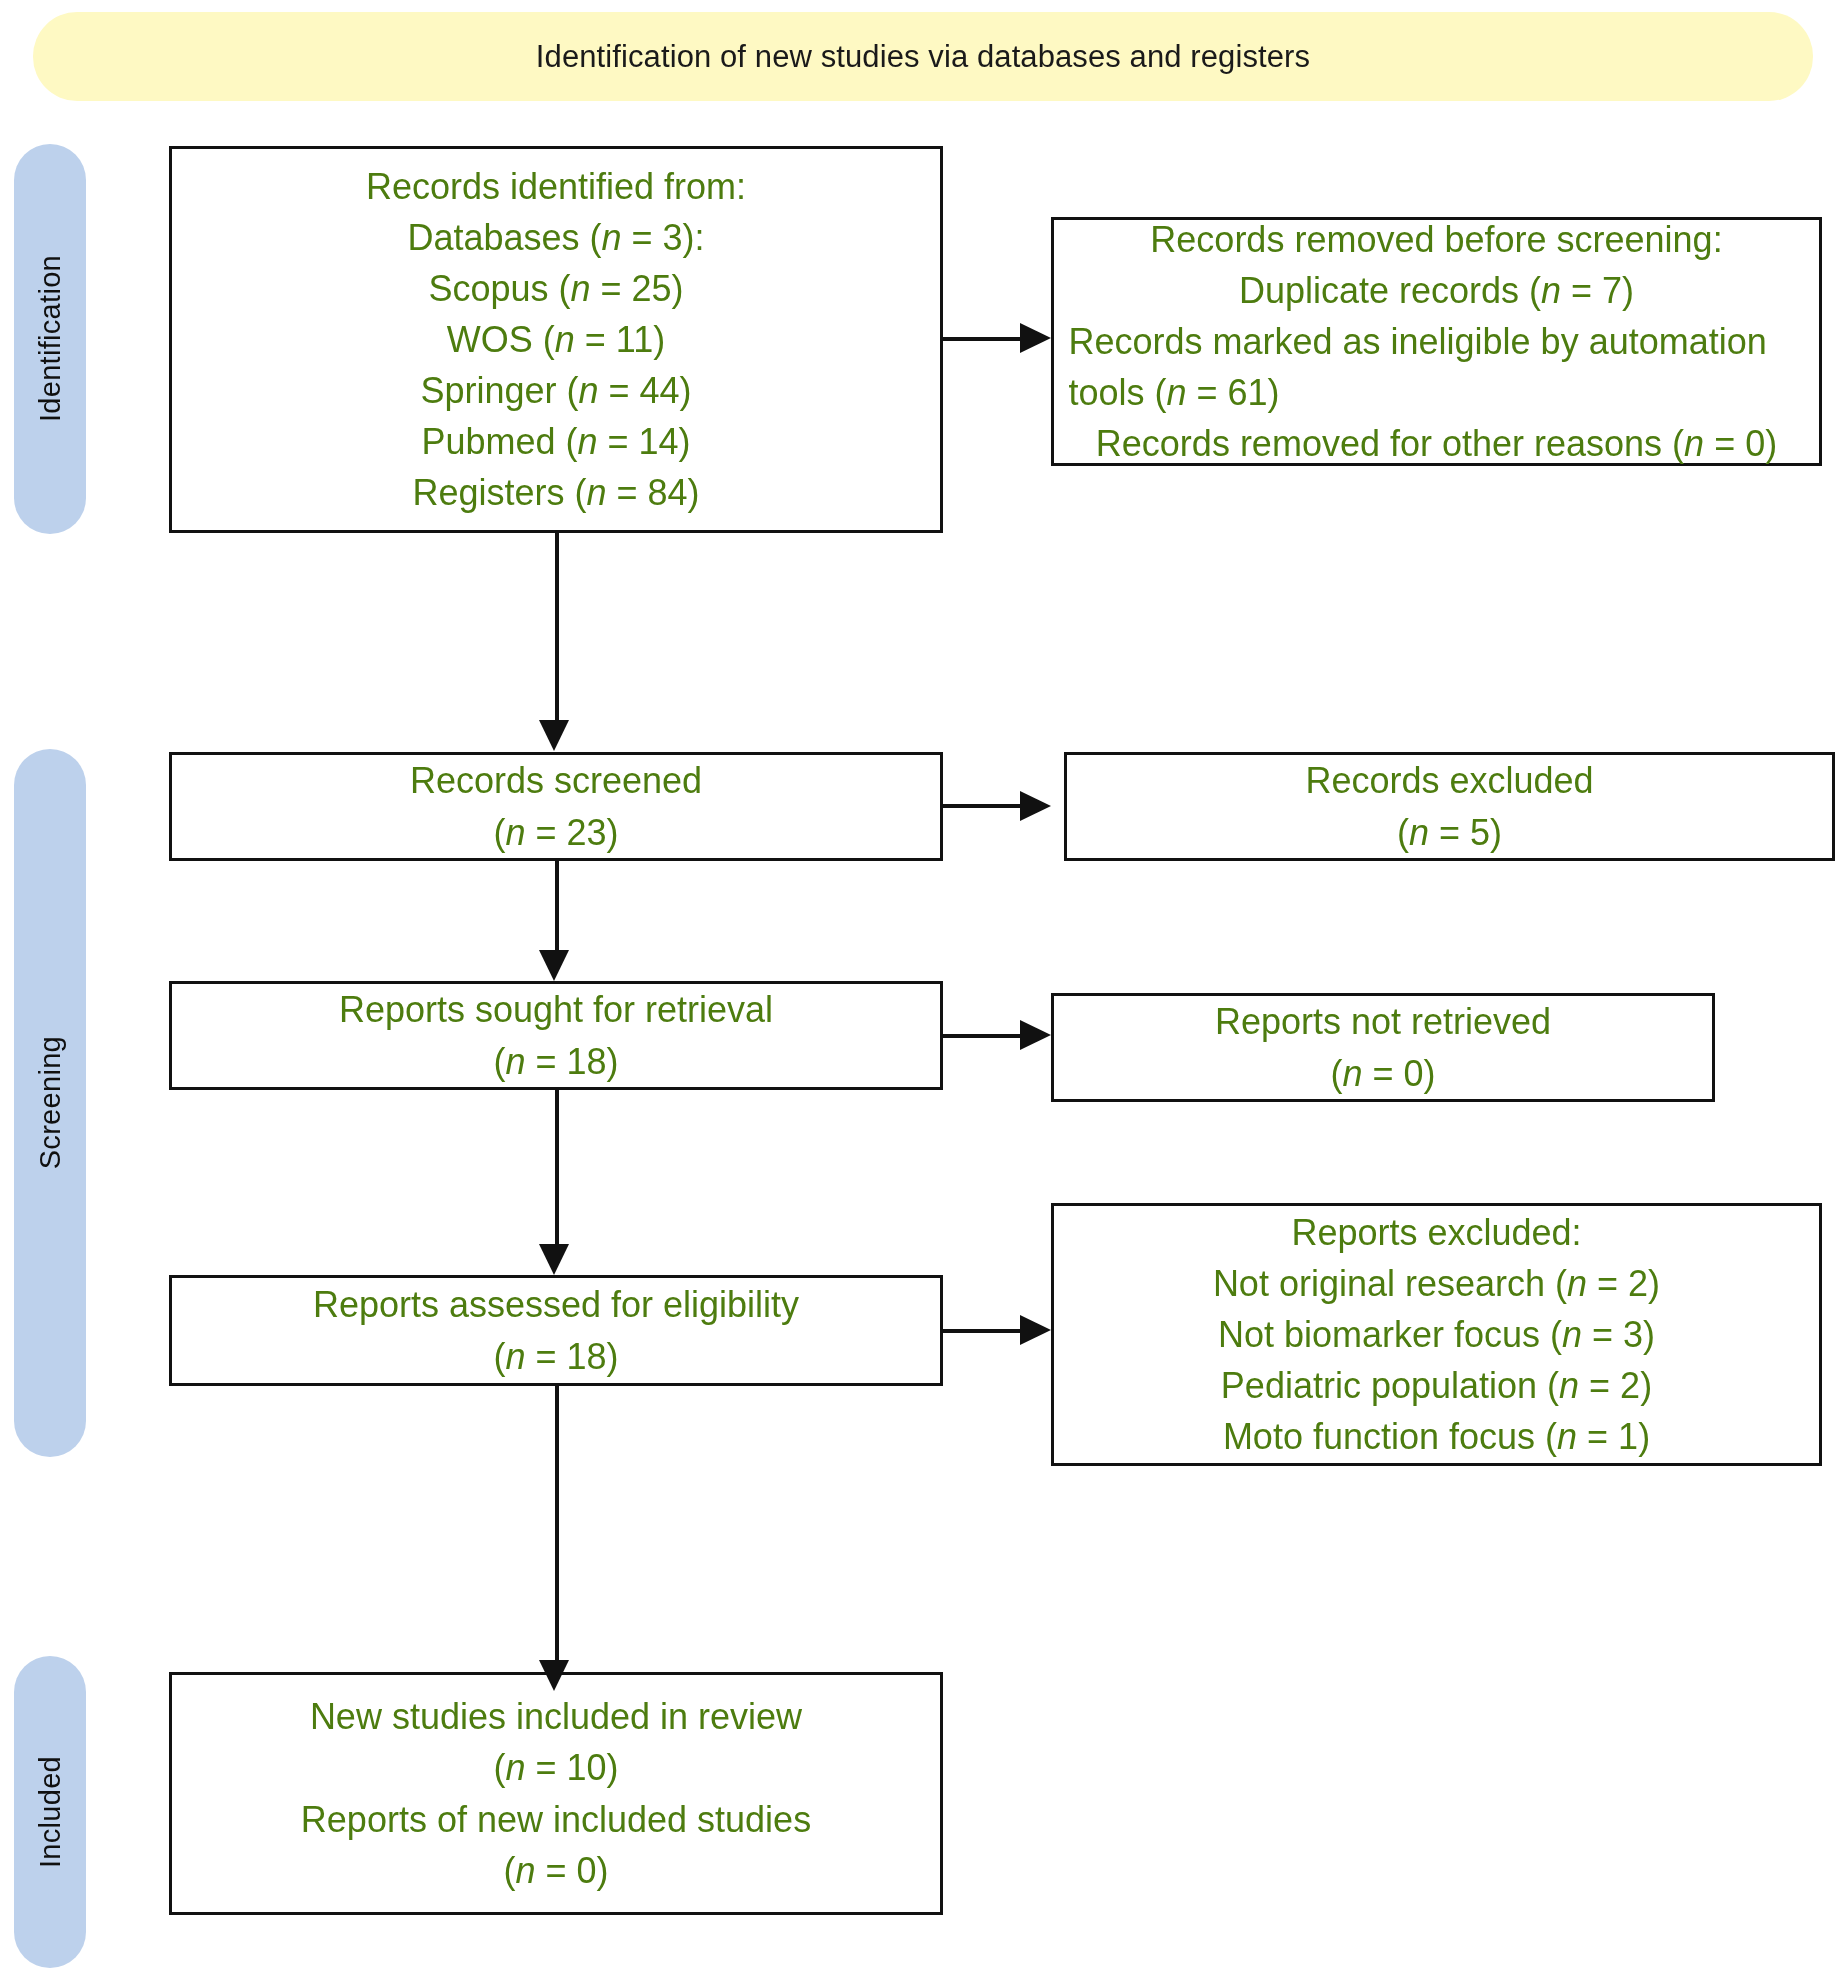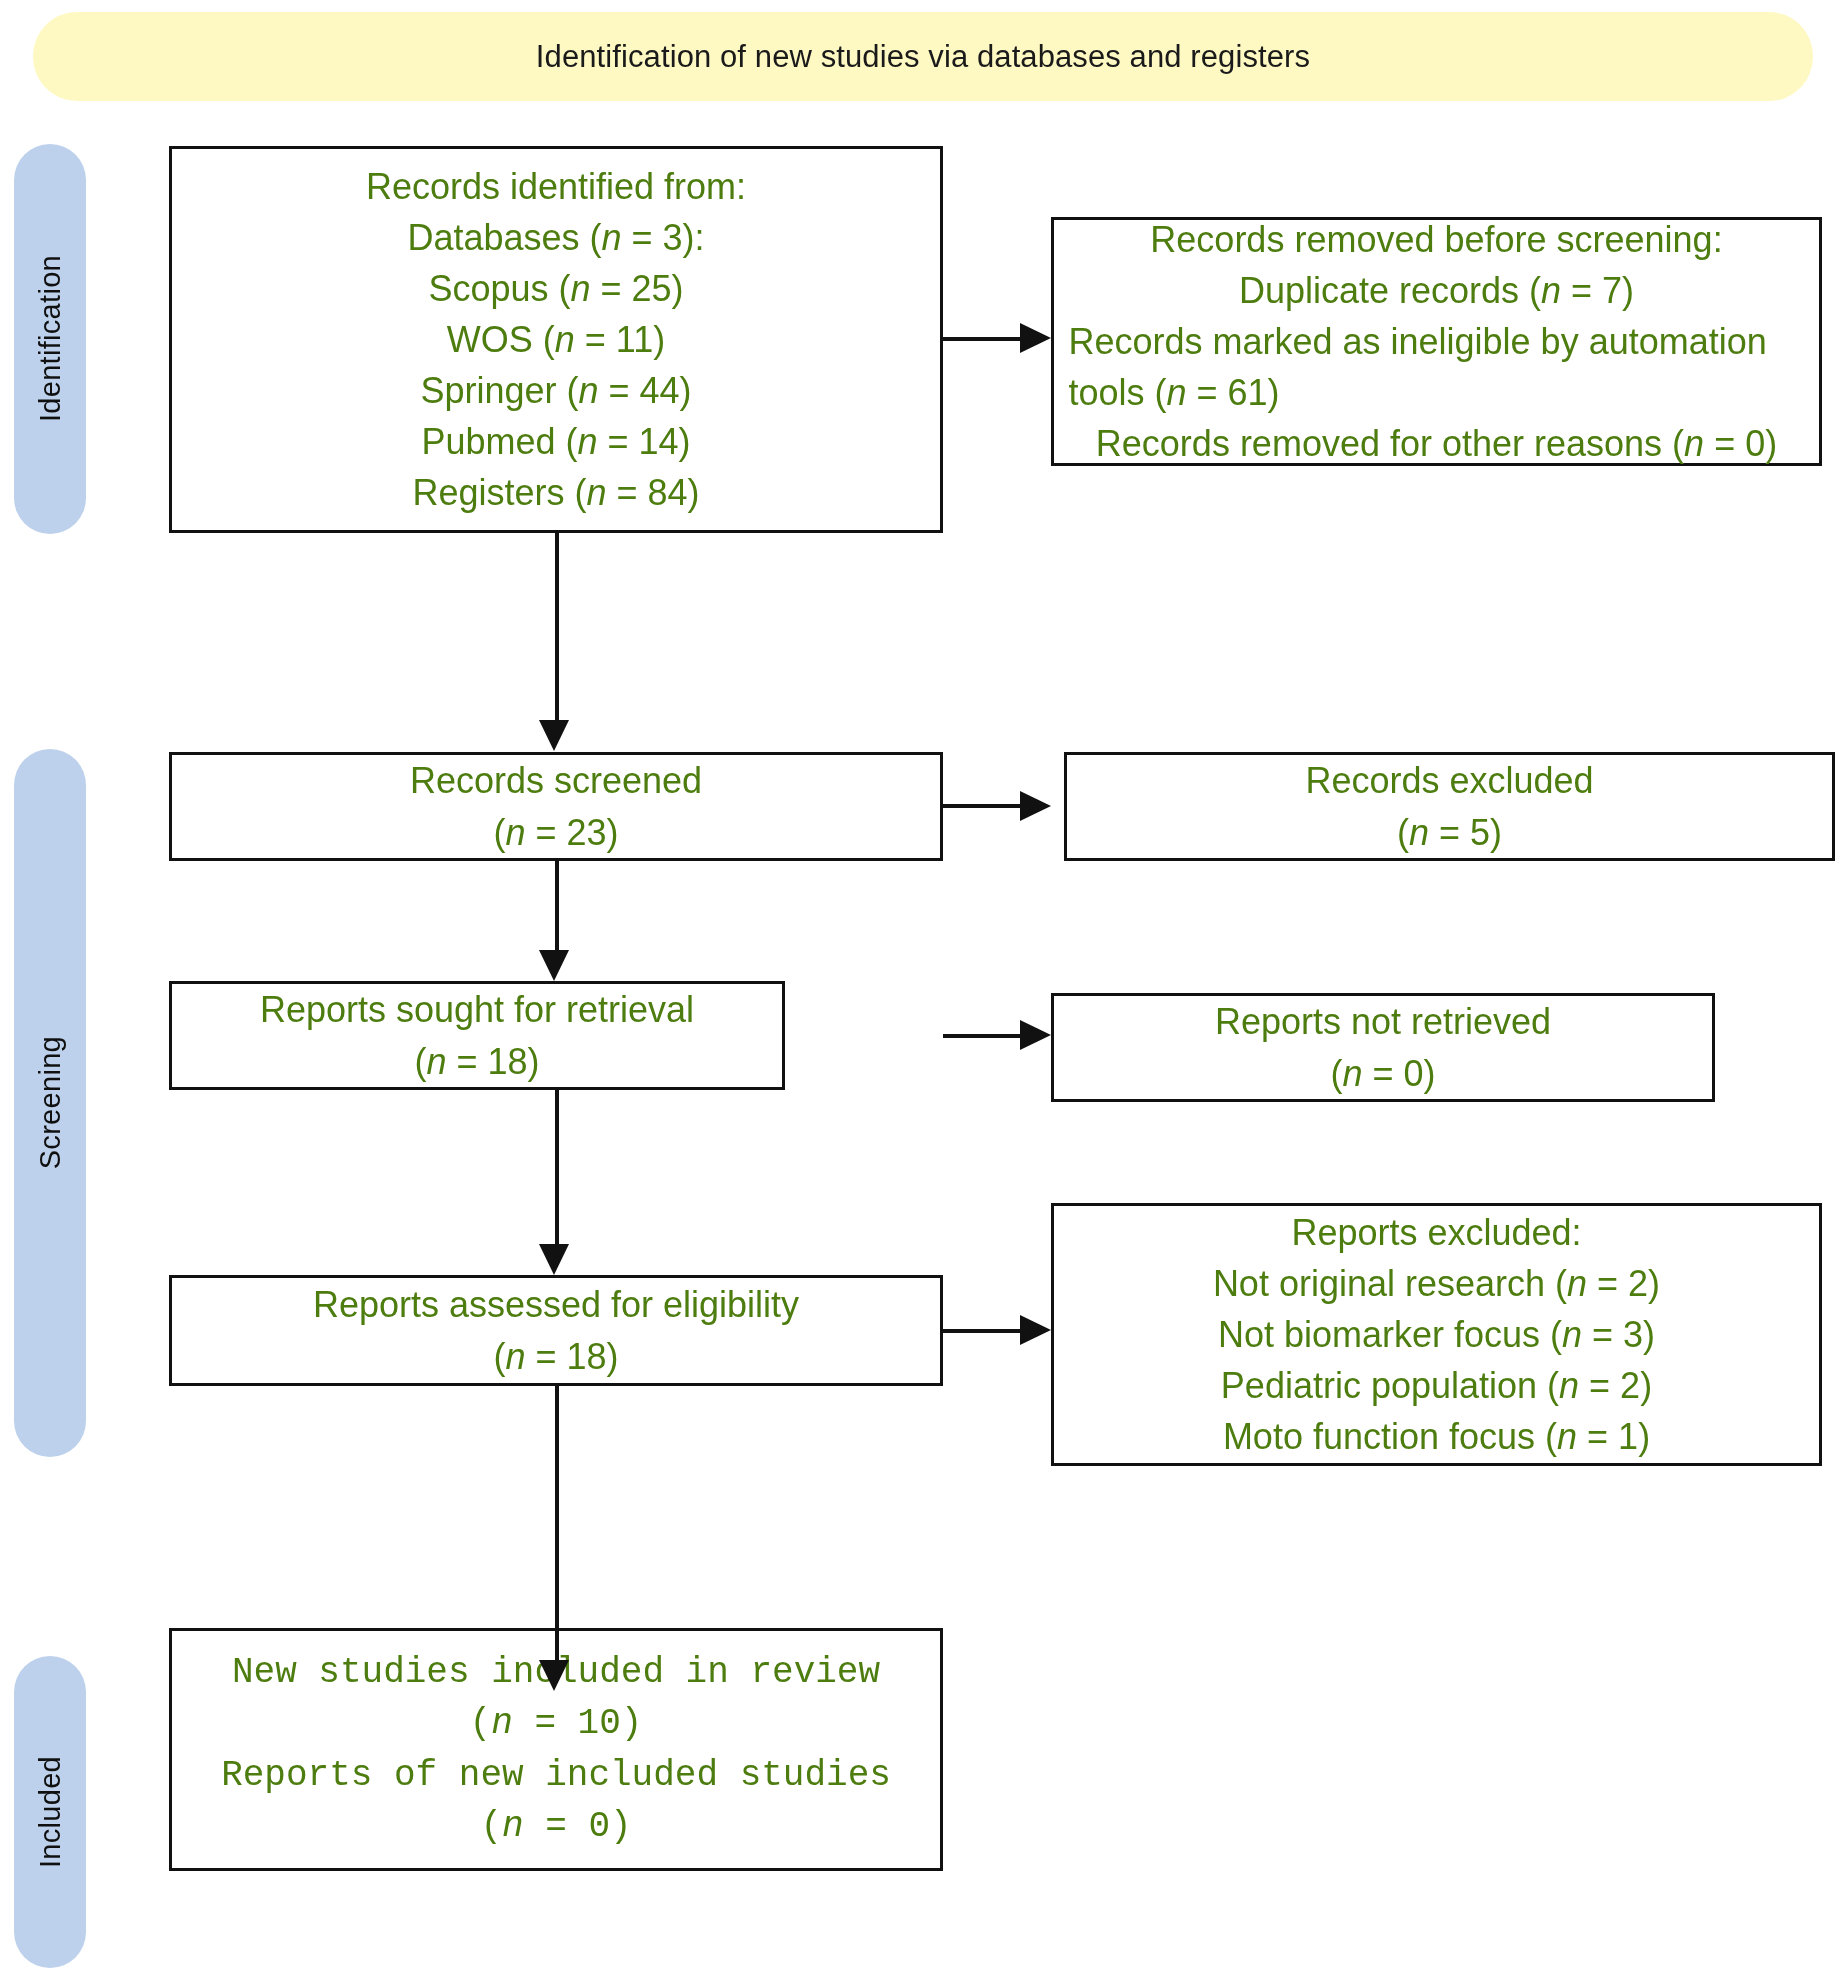--- a/index.html
+++ b/index.html
@@ -80,25 +80,25 @@
     white-space: nowrap;
   }
   .flowbox .line.wrap { white-space: normal; }
   .flowbox .line i { font-style: italic; }
 
   
   #box-identified     { left: 169px;  top: 146px;  width: 774px; height: 387px; }
   #box-removed        { left: 1051px; top: 217px;  width: 771px; height: 249px; }
   #box-screened       { left: 169px;  top: 752px; width: 774px; height: 109px; }
   #box-excluded       { left: 1051px; top: 752px; width: 771px; height: 109px; margin-left: 13px; }
-  #box-sought         { left: 169px;  top: 981px; width: 616px; height: 109px; }
+  #box-sought         { left: 169px;  top: 981px; width: 774px; height: 109px; }
   #box-notretrieved   { left: 1051px; top: 981px; width: 664px; height: 109px; margin-top: 12px; }
   #box-eligibility    { left: 169px;  top: 1275px; width: 774px; height: 111px; }
   #box-repexcluded    { left: 1051px; top: 1203px; width: 771px; height: 263px; }
-  #box-included       { left: 169px;  top: 1628px; width: 774px; height: 243px; font-family: Liberation Mono, monospace; }
+  #box-included       { left: 169px;  top: 1672px; width: 774px; height: 243px; }
 
   
   .v-line {
     background: #111111;
     width: 3.6px;
     position: absolute;
   }
   
   .h-line {
     background: #111111;

